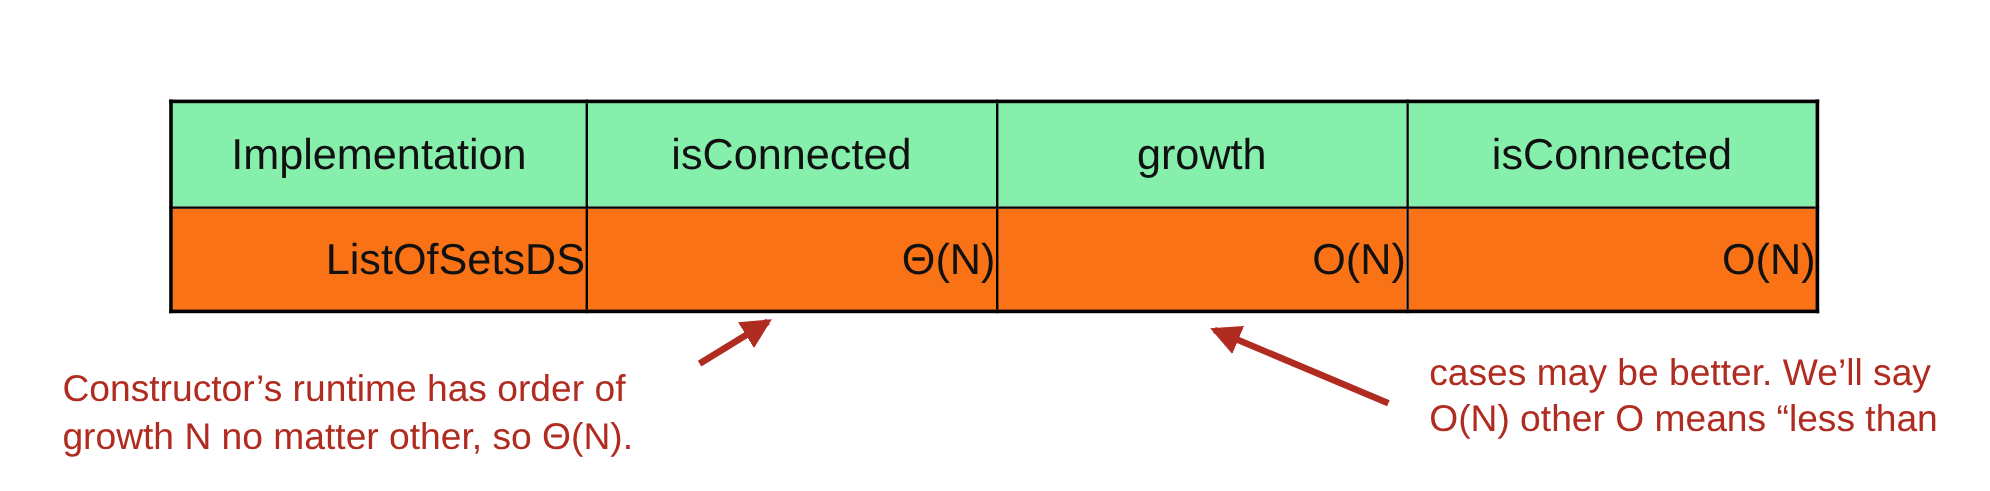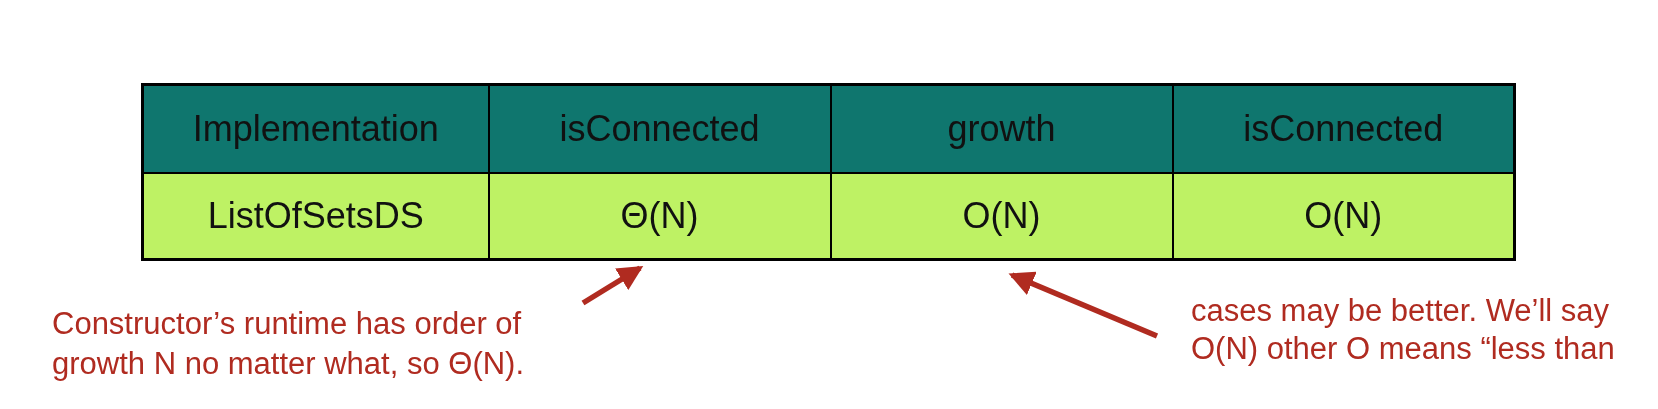--- a/index.html
+++ b/index.html
@@ -32,26 +32,27 @@
   .perf-table th, .perf-table td {
     border: 2px solid #000000;
     text-align: center;
     vertical-align: middle;
     font-weight: normal;
     padding: 0;
     overflow: hidden;
     white-space: nowrap;
   }
   .perf-table thead th {
-    background: #0f766e;
+    background: #86efac;
     height: 86px;
   }
   .perf-table tbody td {
-    background: #bef264;
+    background: #f97316;
     height: 84px;
+    text-align: right;
   }
   .perf-table { border: 3px solid #000000; }
   
   .note {
     position: absolute;
     color: #b02b20;
     font-size: 31px;
     margin-left: 19px;
   }
   .note-left {
@@ -114,21 +115,21 @@
       <marker id="ah" viewBox="0 0 10 10" refX="8.5" refY="5" markerWidth="4.6" markerHeight="4.6" orient="auto">
         <path class="arrow-head" d="M 0 0 L 10 5 L 0 10 z"></path>
       </marker>
     </defs>
     <line class="arrow-line" x1="583" y1="303" x2="640" y2="268" marker-end="url(#ah)"></line>
     <line class="arrow-line" x1="1157" y1="336" x2="1012" y2="275" marker-end="url(#ah)"></line>
   </svg>
 
   <div class="note note-left">
     <div>Constructor’s runtime has order of</div>
-    <div>growth N no matter what, so Θ(N).</div>
+    <div>growth N no matter other, so Θ(N).</div>
   </div>
 
   <div class="note note-right">
     <div>cases may be better. We’ll say</div>
     <div>O(N) other O means “less than</div>
   </div>
 
 </div>
 
 </body></html>

